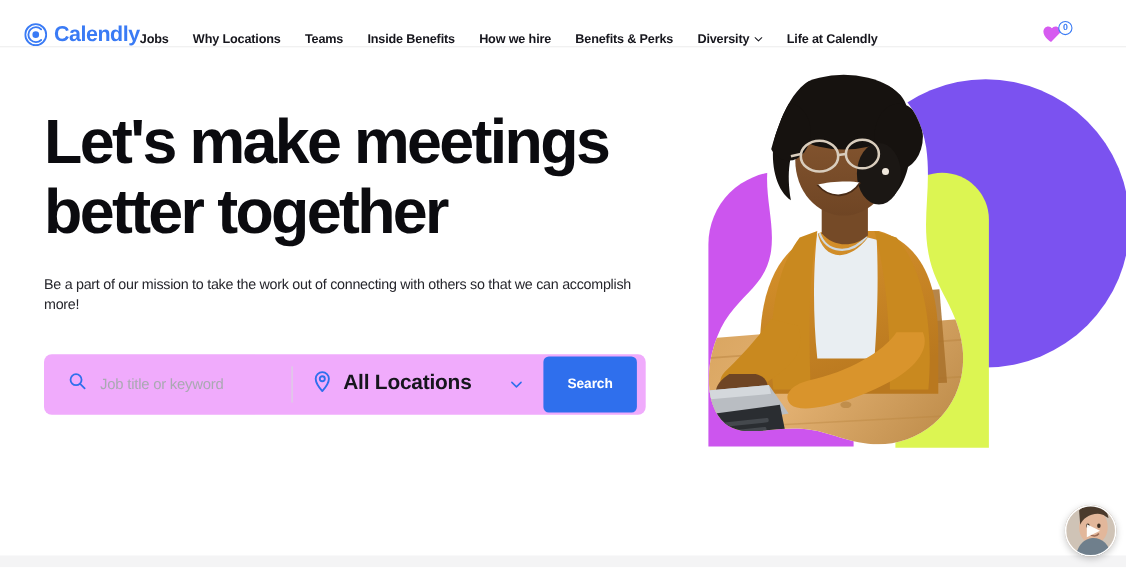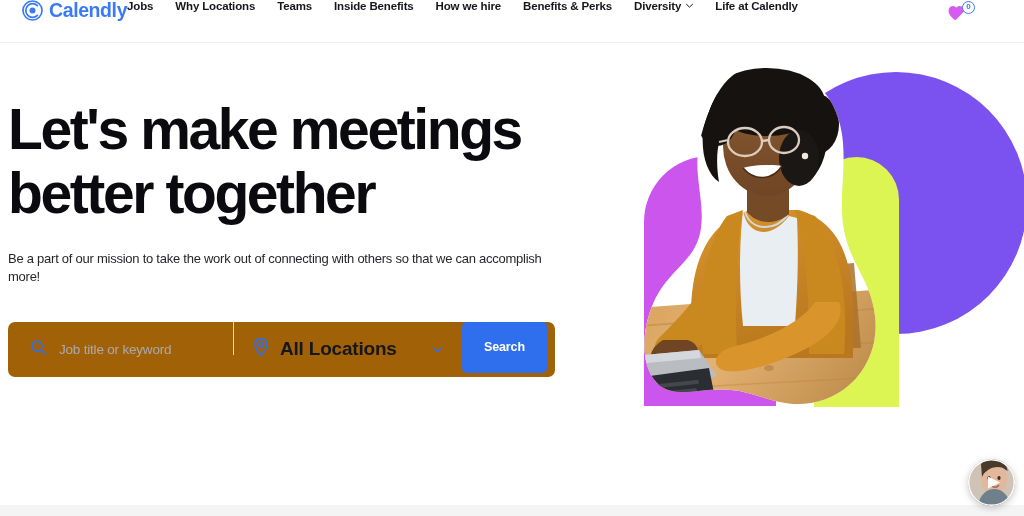--- a/index.html
+++ b/index.html
@@ -22,21 +22,21 @@
   }
 
   
   .navbar {
     position: relative;
     height: 43px;
     width: 100%;
     background: #ffffff;
     border-bottom: 1px solid #eeeeee;
     display: flex;
-    align-items: flex-start;
+    align-items: flex-end;
     padding: 0 22px;
     z-index: 50;
   }
 
   .logo-wrap {
     display: flex;
     align-items: center;
     gap: 6px;
     cursor: pointer;
     flex-shrink: 0;
@@ -114,21 +114,21 @@
 
   
   .hero {
     position: relative;
     width: 100%;
     height: 473px;
   }
 
   .hero-left {
     position: absolute;
-    left: 8px;
+    left: 40px;
     top: 55px;
     width: 600px;
   }
 
   .headline {
     font-size: 57px;
     line-height: 1.12;
     font-weight: 700;
     color: #0b0b0f;
     letter-spacing: -2.4px;
@@ -141,24 +141,24 @@
     line-height: 1.42;
     color: #26262c;
     letter-spacing: -0.25px;
     max-width: 548px;
     margin-bottom: 35px;
   }
 
   
   .searchbar {
     display: flex;
-    align-items: flex-start;
+    align-items: center;
     width: 547px;
     height: 55px;
-    background: #a16207;
+    background: #f0abfc;
     border-radius: 7px;
     padding: 0 8px 0 0;
   }
 
   .search-field {
     display: flex;
     align-items: center;
     gap: 12px;
     flex: 0 0 225px;
     padding-left: 22px;

